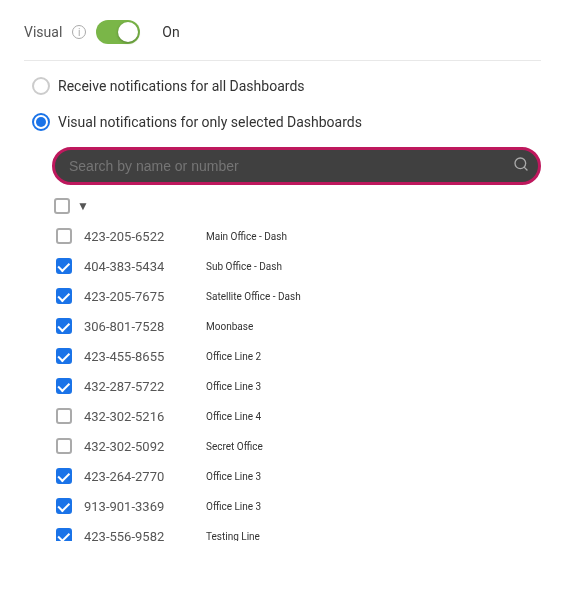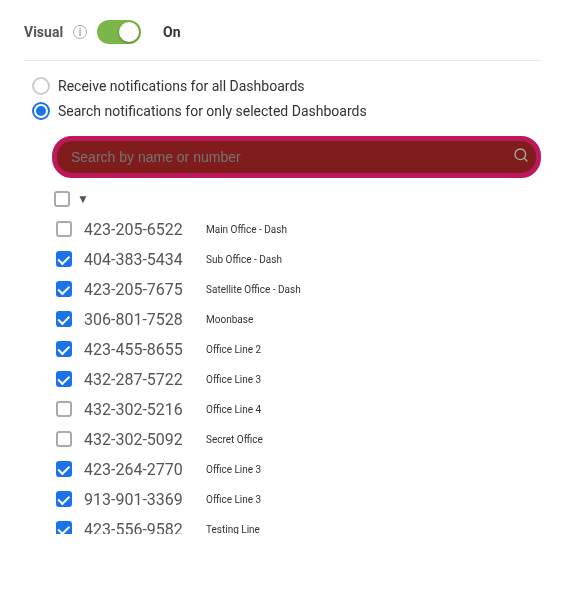--- a/index.html
+++ b/index.html
@@ -13,21 +13,20 @@
       font-size: 14px;
     }
 
     .visual-row {
       display: flex;
       align-items: center;
       gap: 10px;
       padding-bottom: 16px;
       border-bottom: 1px solid #e8e8e8;
       margin-bottom: 16px;
-      font-weight: bold;
     }
 
     .visual-label {
       color: #555;
       font-size: 14px;
     }
 
     .info-icon {
       width: 14px;
       height: 14px;
@@ -68,21 +67,21 @@
     }
 
     .toggle-on-label {
       font-size: 14px;
       color: #333;
     }
 
     .radio-section {
       display: flex;
       flex-direction: column;
-      gap: 7px;
+      gap: 18px;
       margin-bottom: 16px;
       padding-left: 8px;
     }
 
     .radio-row {
       display: flex;
       align-items: center;
       gap: 8px;
       cursor: pointer;
     }
@@ -115,26 +114,26 @@
     }
 
     .search-wrap {
       margin: 0 0 12px 28px;
       position: relative;
     }
 
     .search-input {
       width: 100%;
       padding: 8px 36px 8px 14px;
-      border: 5px solid #be185d;
+      border: 3px solid #be185d;
       border-radius: 20px;
       font-size: 14px;
       color: #999;
       outline: none;
-      background: #7f1d1d;
+      background: #404040;
     }
 
     .search-icon-wrap {
       position: absolute;
       right: 12px;
       top: 50%;
       transform: translateY(-50%);
       color: #aaa;
       font-size: 16px;
     }
@@ -210,21 +209,21 @@
 
     .list-row {
       display: flex;
       align-items: center;
       gap: 12px;
       padding: 5px 4px;
       min-height: 30px;
     }
 
     .phone-num {
-      font-size: 16px;
+      font-size: 13px;
       color: #555;
       width: 110px;
       flex-shrink: 0;
     }
 
     .dash-name {
       font-size: 10px;
       color: #333;
     }
   </style>
@@ -244,21 +243,21 @@
 
 <div class="radio-section">
   <div class="radio-row">
     <div class="radio-circle"></div>
     <span class="radio-label">Receive notifications for all Dashboards</span>
   </div>
   <div class="radio-row">
     <div class="radio-circle selected">
       <div class="radio-inner"></div>
     </div>
-    <span class="radio-label">Search notifications for only selected Dashboards</span>
+    <span class="radio-label">Visual notifications for only selected Dashboards</span>
   </div>
 </div>
 
 <div class="search-wrap">
   <input class="search-input" type="text" placeholder="Search by name or number" style="">
   <span class="search-icon-wrap">
     <svg width="16" height="16" viewBox="0 0 24 24" fill="none" stroke="#aaa" stroke-width="2" stroke-linecap="round" stroke-linejoin="round">
       <circle cx="11" cy="11" r="8"></circle>
       <line x1="21" y1="21" x2="16.65" y2="16.65"></line>
     </svg>

